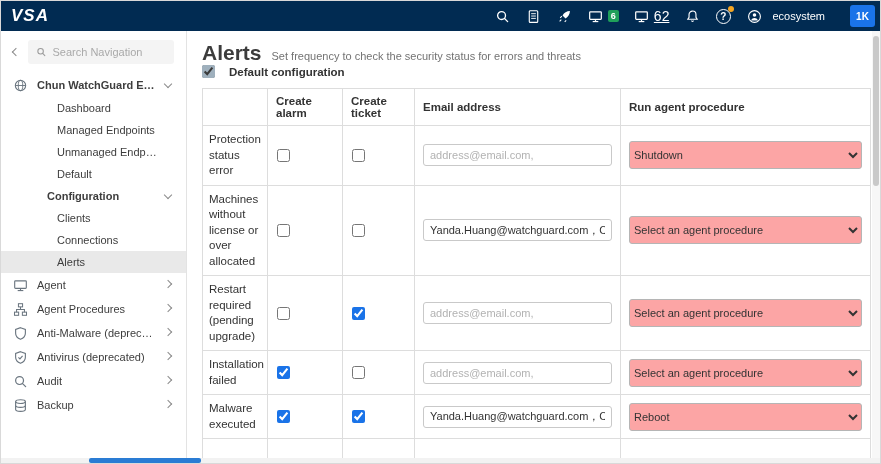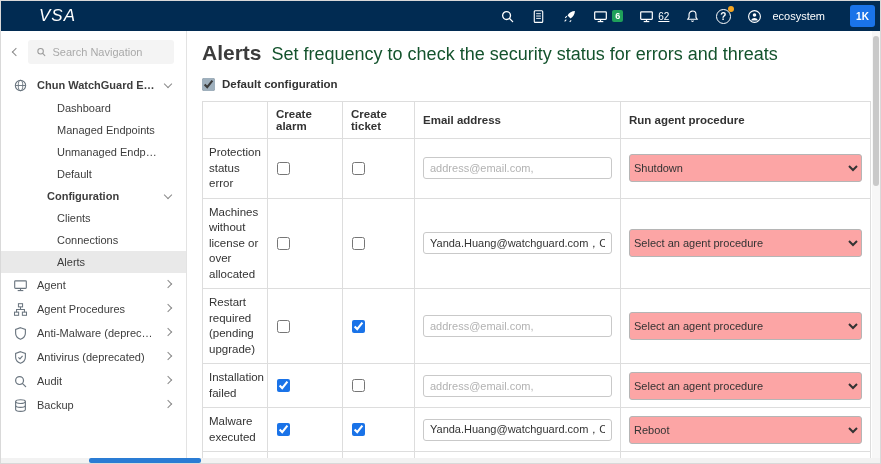--- a/index.html
+++ b/index.html
@@ -3,27 +3,27 @@
 <meta charset="utf-8">
 <style>
   * { margin:0; padding:0; box-sizing:border-box; }
   html,body { width:881px; height:464px; overflow:hidden; background:#fff;
     font-family:"Liberation Sans", sans-serif; }
   .page { position:relative; width:881px; height:464px; overflow:hidden; background:#fff; border:1px solid #d9d9d9; }
 
   
   .topbar { position:absolute; top:0; left:0; right:0; height:30px; background:#012b52;
     display:flex; align-items:center; padding:0 5px 0 10px; z-index:5; }
-  .logo { color:#fff; font-size:17px; font-weight:normal; font-style:italic; letter-spacing:1px;margin-left:28px; }
+  .logo { color:#fff; font-size:17px; font-weight:bold; font-style:italic; letter-spacing:1px; }
   .topbar-right { margin-left:auto; display:flex; align-items:center; gap:15px; }
   .tb-icon { width:16px; height:16px; display:inline-flex; align-items:center; justify-content:center; position:relative; cursor:pointer; }
   .tb-icon svg { width:15px; height:15px; display:block; }
   .badge-green { background:#1fa05a; color:#fff; font-size:9px; font-weight:bold; border-radius:2px;
     padding:1px 3px; margin-left:-11px; }
-  .count { color:#fff; font-size:10px; margin-left:-11px;text-decoration:underline; }
+  .count { color:#fff; font-size:14px; margin-left:-11px;text-decoration:underline; }
   .help-circle { width:15px; height:15px; border:1.3px solid #fff; border-radius:50%; color:#fff;
     font-size:10px; font-weight:bold; display:flex; align-items:center; justify-content:center; }
   .help-dot { position:absolute; top:-2px; right:-3px; width:6px; height:6px; background:#f5a623; border-radius:50%; }
   .user { display:flex; align-items:center; gap:10px; color:#fff; font-size:11px; cursor:pointer; }
   .tenant { background:#1a73e8; color:#fff; font-size:10px; font-weight:bold; border-radius:3px;
     width:25px; height:22px; display:flex; align-items:center; justify-content:center; margin-left:10px; cursor:pointer; }
 
   
   .sidebar { position:absolute; top:30px; left:0; width:186px; bottom:5px; background:#fff;
     border-right:1px solid #e3e3e3; overflow:hidden; }
@@ -49,22 +49,22 @@
   .chev.down { transform:rotate(45deg); }
   .chev.right { transform:rotate(-45deg); }
   .chev.left { transform:rotate(135deg); }
   .nav-item .chev { position:absolute; right:15px; top:50%; margin-top:-4px; }
 
   
   .main { position:absolute; left:187px; top:30px; right:8px; bottom:5px; overflow:hidden;
     background:#fff; padding:10px 0 0 14px; }
   .page-head { display:flex; align-items:baseline; gap:10px; }
   .page-title { font-size:21px; font-weight:bold; color:#3c3c3c; }
-  .page-subtitle { font-size:18px; color:#14532d; }
-  .default-row { display:flex; align-items:flex-start; gap:7px; margin-top:13px; }
+  .page-subtitle { font-size:11px; color:#737373; }
+  .default-row { display:flex; align-items:center; gap:14px; }
   .default-row input { width:13px; height:13px; accent-color:#9fb0bd; }
   .default-label { font-size:11.5px; font-weight:bold; color:#333; }
 
   .alerts-table { border-collapse:collapse; table-layout:fixed; width:668px; margin-top:10px; background:#fff; }
   .alerts-table th, .alerts-table td { border:1px solid #ddd; font-size:11.5px; color:#333; }
   .alerts-table th { font-weight:bold; text-align:left; padding:6px 8px; height:27px; }
   .label-cell { padding:6px; vertical-align:middle; line-height:1.35; }
   .check-cell { padding-left:9px; vertical-align:middle; }
   .check-cell input { width:13px; height:13px; accent-color:#1a73e8; display:block; }
   .email-cell { padding:0 8px; vertical-align:middle; }

